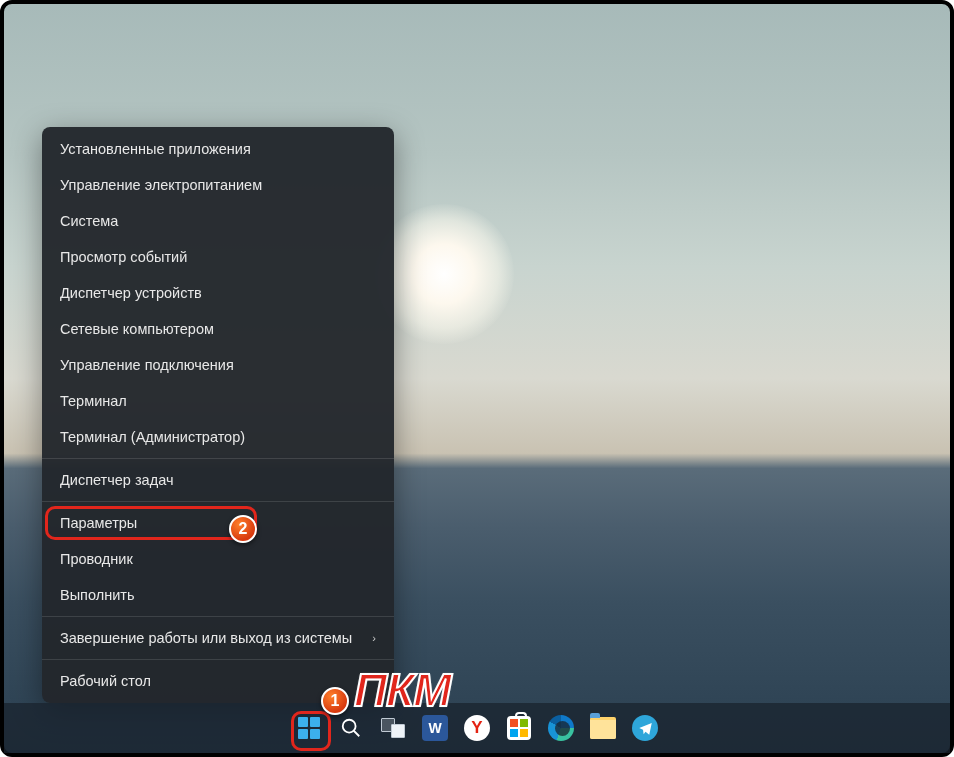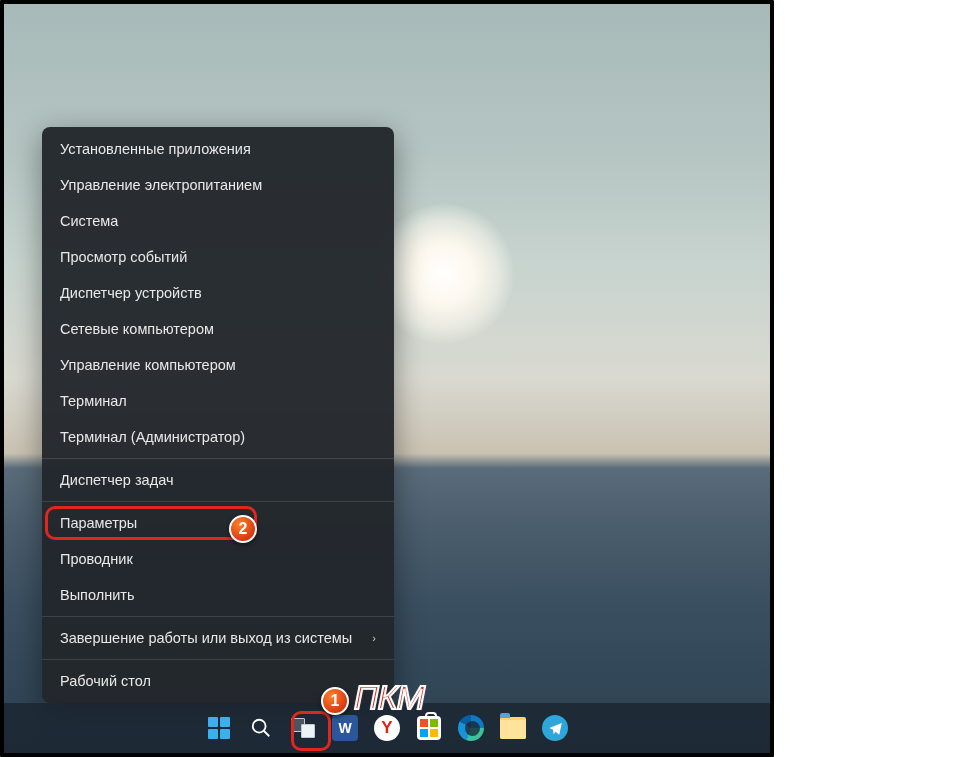--- a/index.html
+++ b/index.html
@@ -1,19 +1,19 @@
 <!DOCTYPE html>
 <html><head>
 <meta charset="utf-8">
 <style>
   *{box-sizing:border-box;margin:0;padding:0;font-family:"Segoe UI",sans-serif;}
   html,body{width:954px;height:757px;overflow:hidden;}
   .frame{
-    width:774px;height:757px;
-    border:4px solid #000;border-radius:1px;
+    width:954px;height:757px;
+    border:4px solid #000;border-radius:12px;
     position:relative;
     background:linear-gradient(to bottom,
       #a7bab9 0%, #b5c5c2 20%, #c8d4cf 35%,
       #d9d9d0 50%, #c9c2b2 60%,
       #5a6c7a 62%, #4a5d6d 70%,
       #3a4f60 80%, #2a3f50 100%);
   }
   .sun{
     position:absolute;left:370px;top:200px;width:140px;height:140px;
     background:radial-gradient(circle,#fff 0%,#fdf8ee 30%,rgba(255,252,240,0.5) 55%,rgba(255,255,255,0) 72%);
@@ -52,21 +52,21 @@
     border:3px solid #e1261c;border-radius:10px;pointer-events:none;
   }
   .badge{
     position:absolute;width:28px;height:28px;border-radius:50%;
     background:radial-gradient(circle at 35% 30%,#ff7f2a,#d83a0f 70%);
     border:2px solid #fff;color:#fff;font-weight:700;font-size:16px;
     display:flex;align-items:center;justify-content:center;
     box-shadow:0 2px 4px rgba(0,0,0,0.5);
   }
   .pkm-label{
-    position:absolute;color:#e1261c;font-weight:400;font-size:34px;
+    position:absolute;color:#e1261c;font-weight:700;font-size:46px;
     -webkit-text-stroke:2px #fff;letter-spacing:-1px;font-style:italic;
     text-shadow:0 0 2px #fff;
   }
 
   
   .start-icon{display:grid;grid-template-columns:1fr 1fr;grid-template-rows:1fr 1fr;gap:2px;width:22px;height:22px;}
   .start-icon div{background:#3cb0ec;border-radius:1px;}
   .search-svg{width:22px;height:22px;stroke:#fff;stroke-width:2;fill:none;}
   .taskview{position:relative;width:24px;height:20px;}
   .taskview .a{position:absolute;left:0;top:0;width:14px;height:14px;background:#4a5560;border:1px solid #c0cad4;border-radius:1px;}
@@ -103,21 +103,21 @@
       <div class="menu-item">
         <span>Просмотр событий</span>
       </div>
       <div class="menu-item">
         <span>Диспетчер устройств</span>
       </div>
       <div class="menu-item">
         <span>Сетевые компьютером</span>
       </div>
       <div class="menu-item">
-        <span>Управление компьютером</span>
+        <span>Управление подключения</span>
       </div>
       <div class="menu-item">
         <span>Терминал</span>
       </div>
       <div class="menu-item">
         <span>Терминал (Администратор)</span>
       </div>
       <div class="sep"></div>
       <div class="menu-item">
         <span>Диспетчер задач</span>

